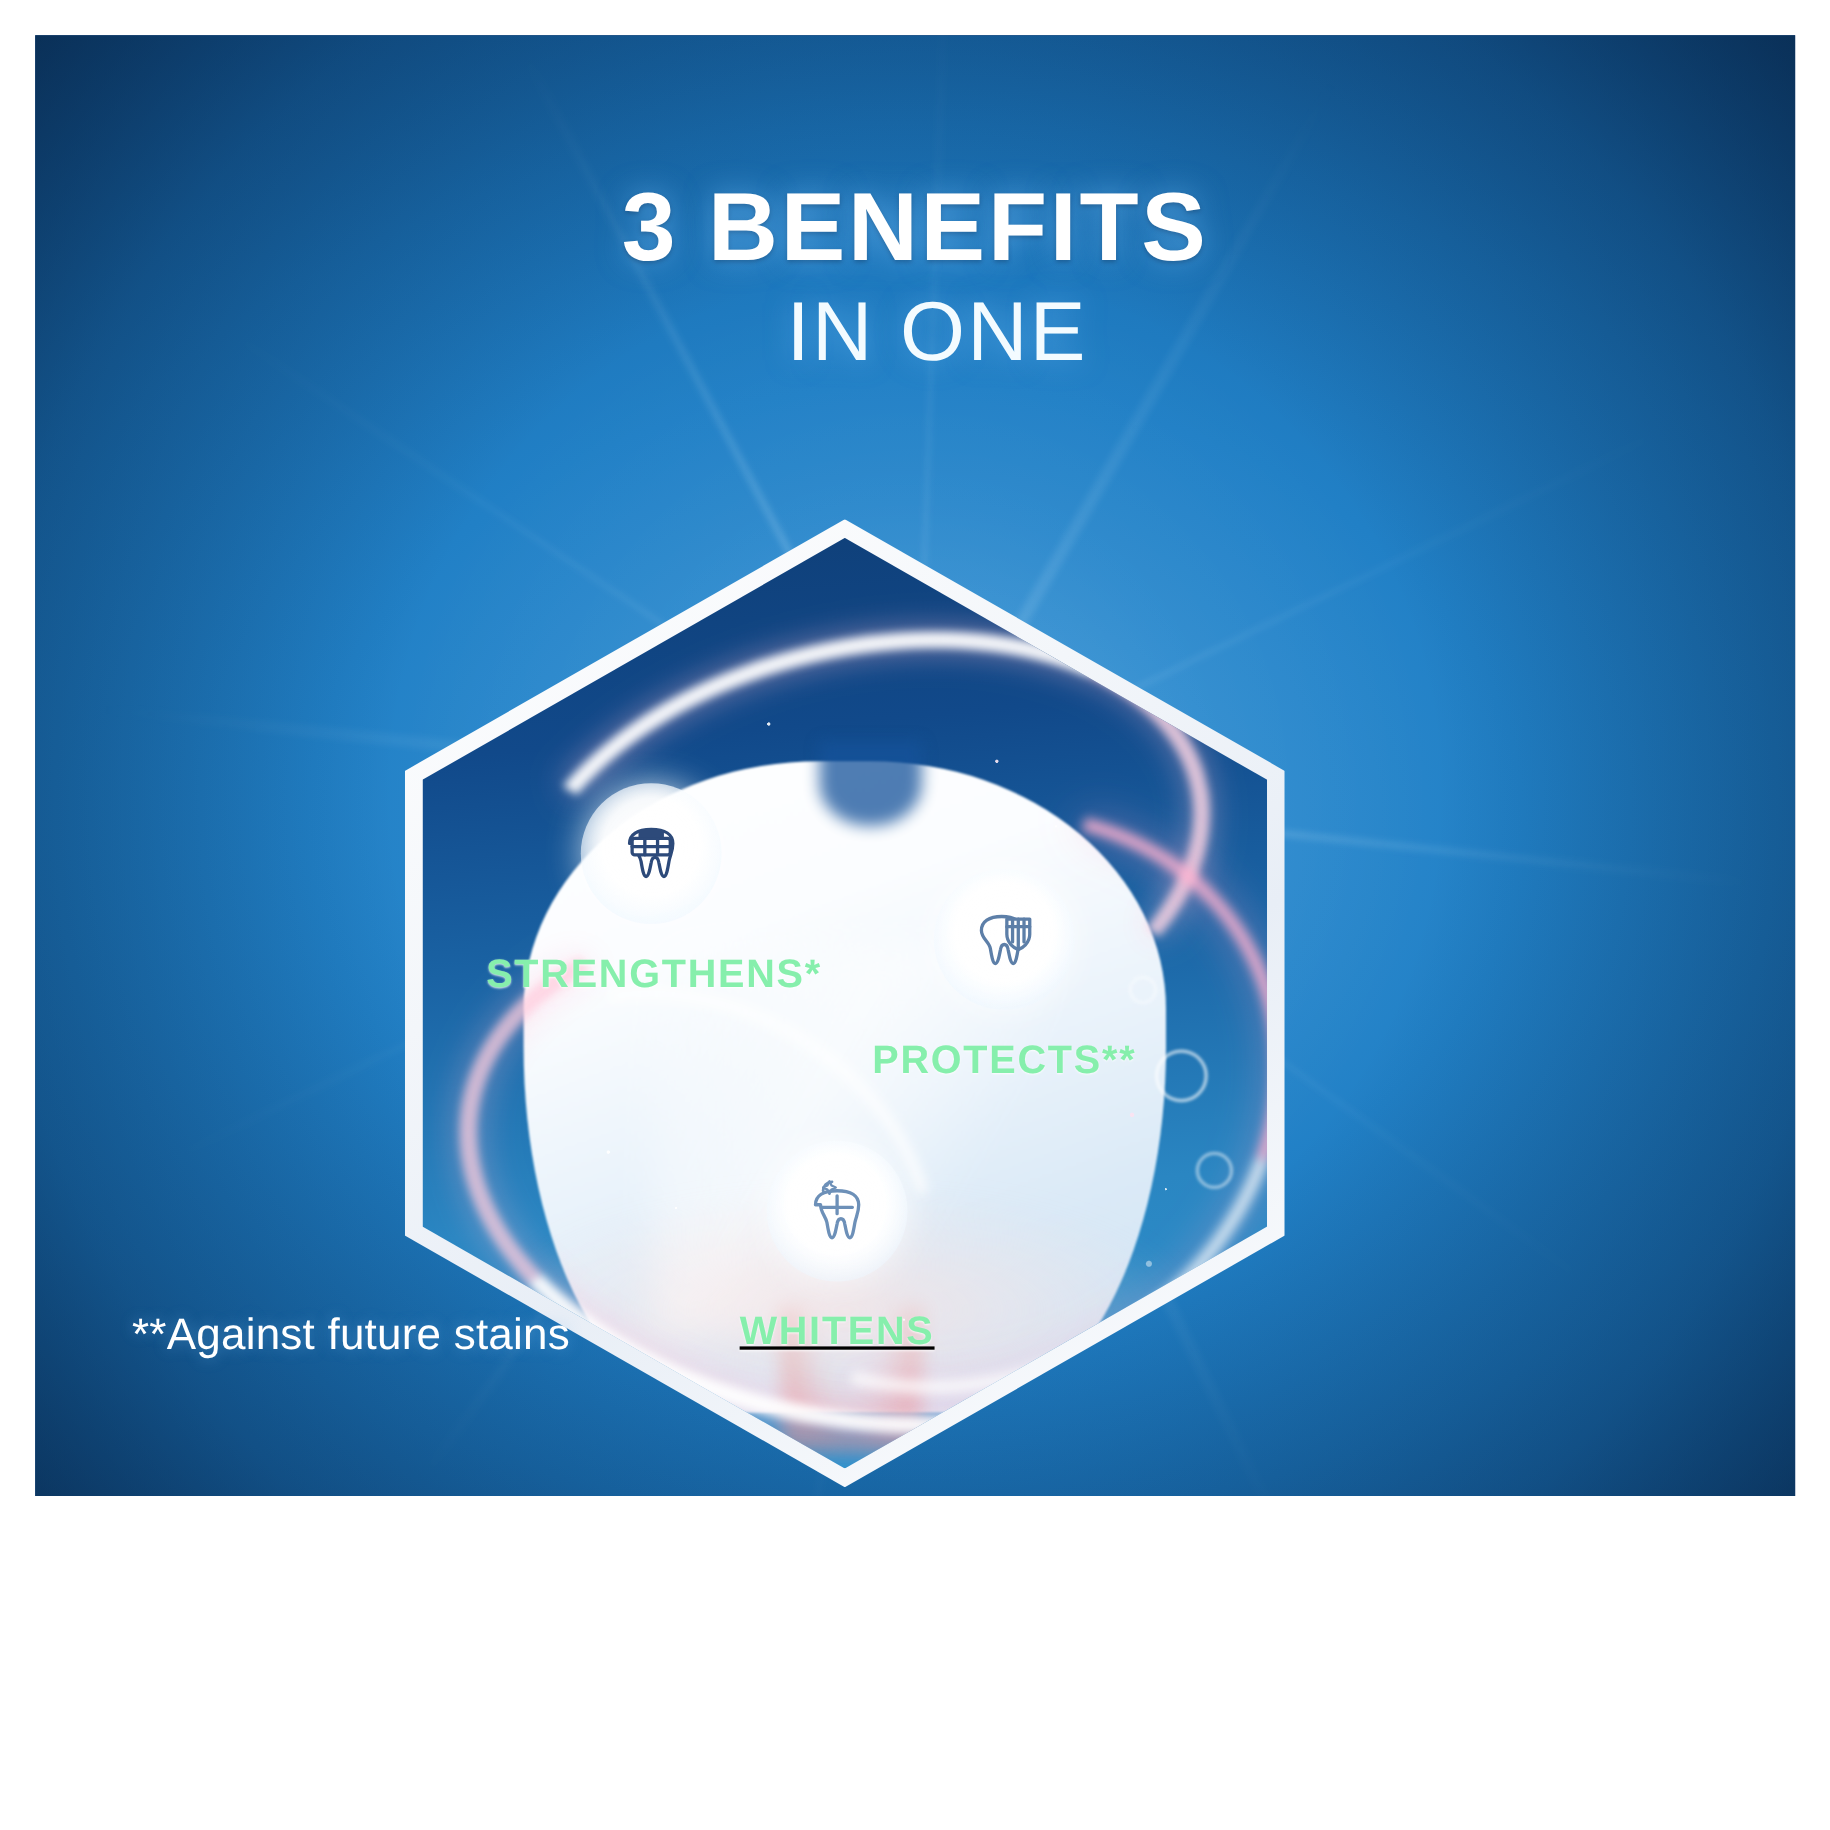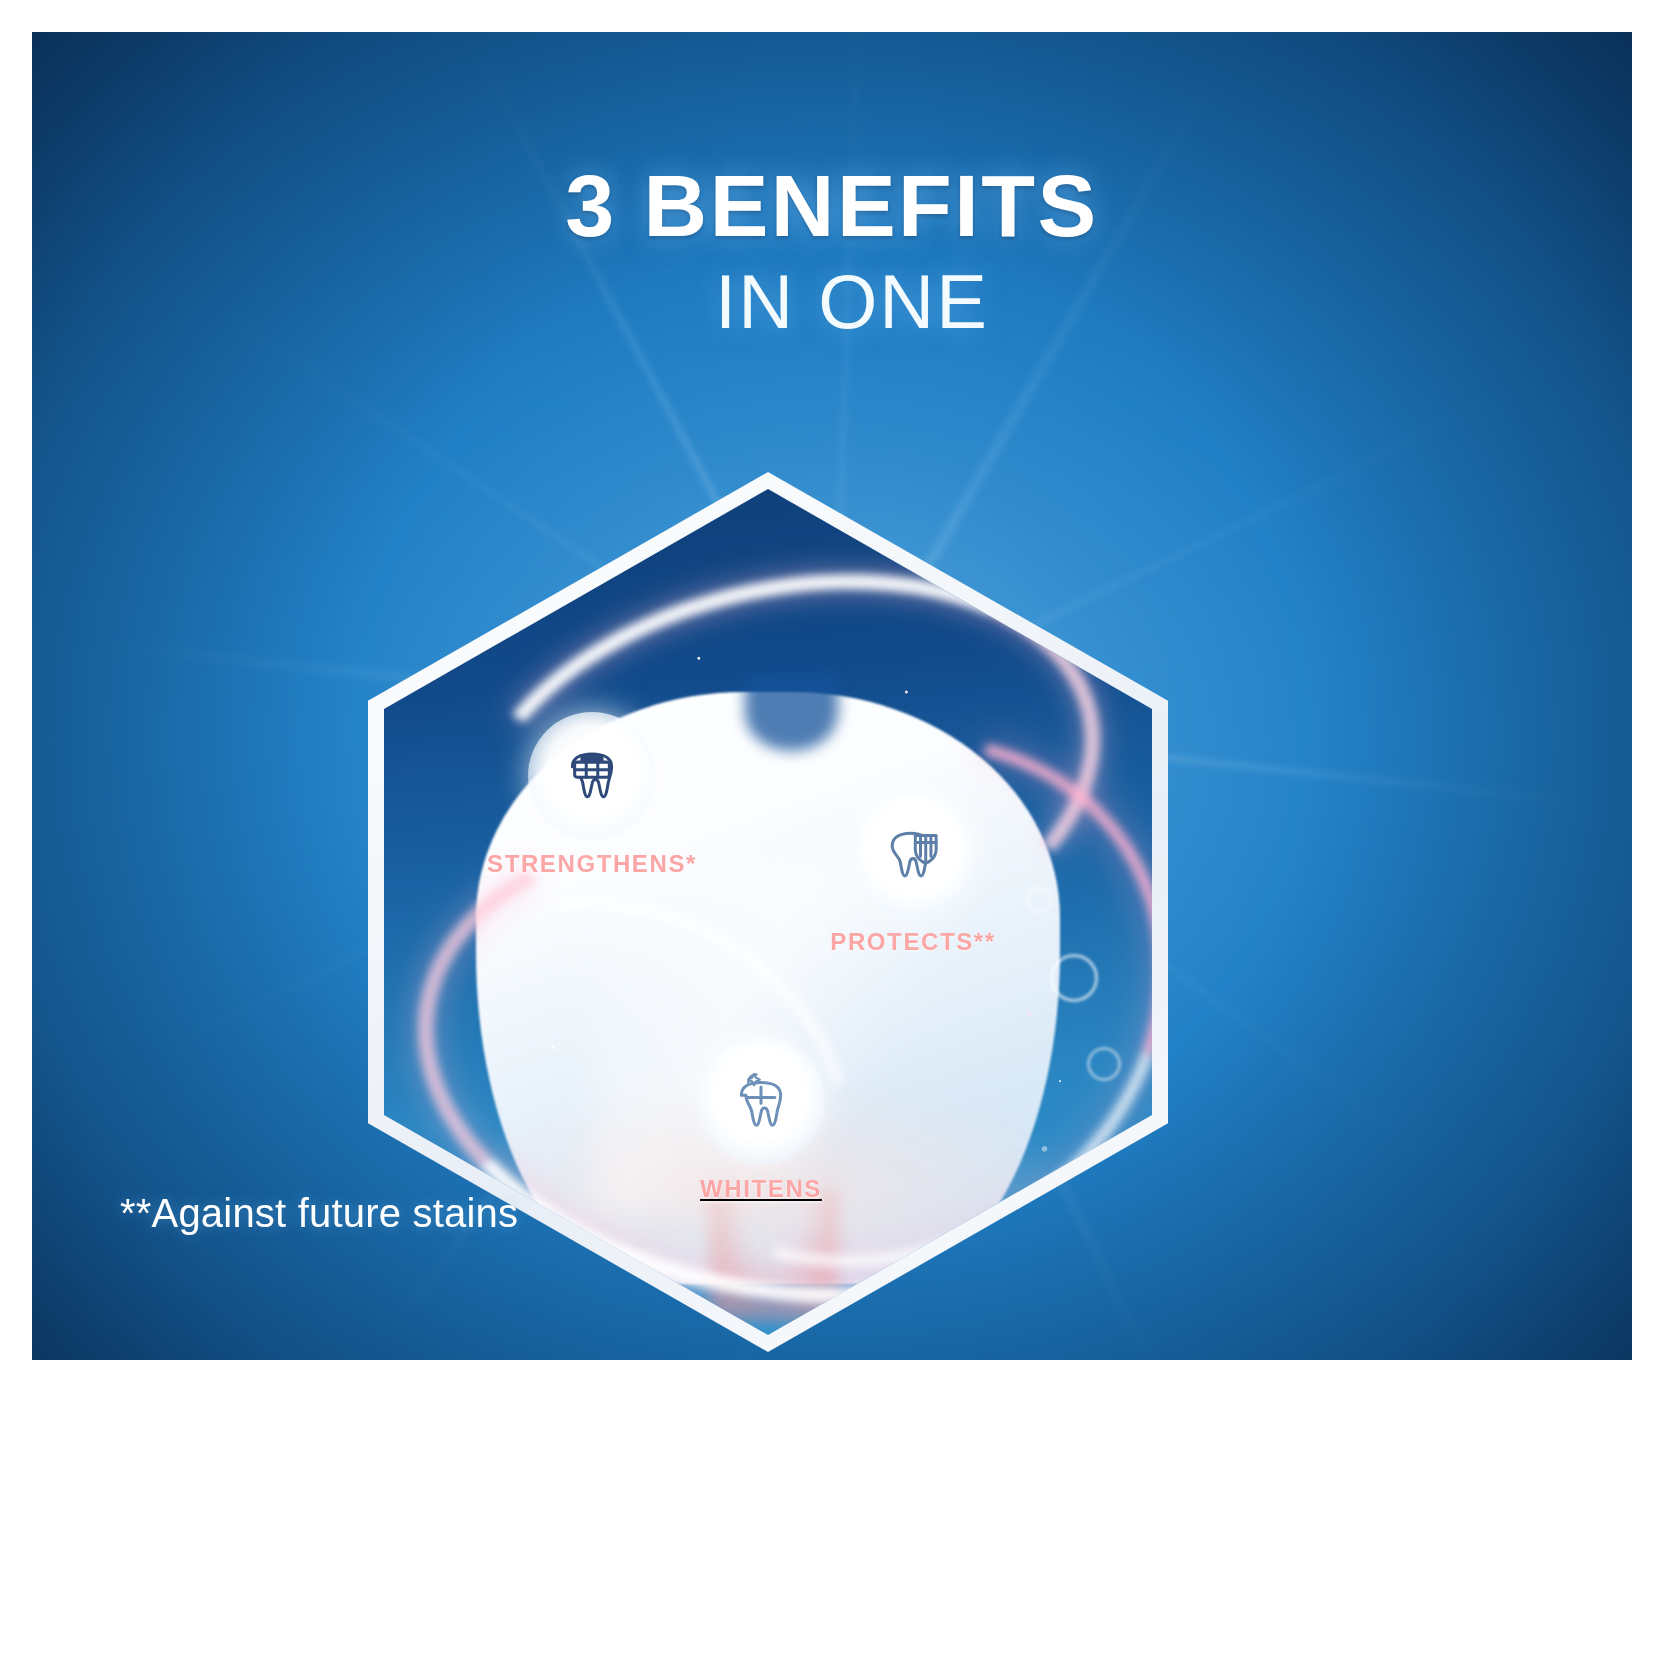--- a/index.html
+++ b/index.html
@@ -280,25 +280,25 @@
         rgba(255,255,255,.92) 46%,
         rgba(238,247,255,.55) 72%,
         rgba(255,255,255,0) 100%);
     display: flex;
     align-items: center;
     justify-content: center;
     filter: drop-shadow(0 0 16px rgba(255,255,255,.85));
   }
   .badge svg { width: 74px; height: 74px; display:block; }
   .benefit-label {
-    margin-top: 10px;
-    font-size: 24px;
+    margin-top: 24px;
+    font-size: 36px;
     font-weight: 700;
     letter-spacing: 1.6px;
-    color: #fca5a5;
+    color: #86efac;
     text-shadow: 0 1px 2px rgba(255,255,255,.85);
     white-space: nowrap;
   }
   #benefit-0 { left: 74px;  top: 240px; }
   #benefit-1 { left: 395px; top: 318px; }
   #benefit-2 { left: 243px; top: 565px; text-decoration: underline; }
 
   
   #footnotes {
     position: absolute;

